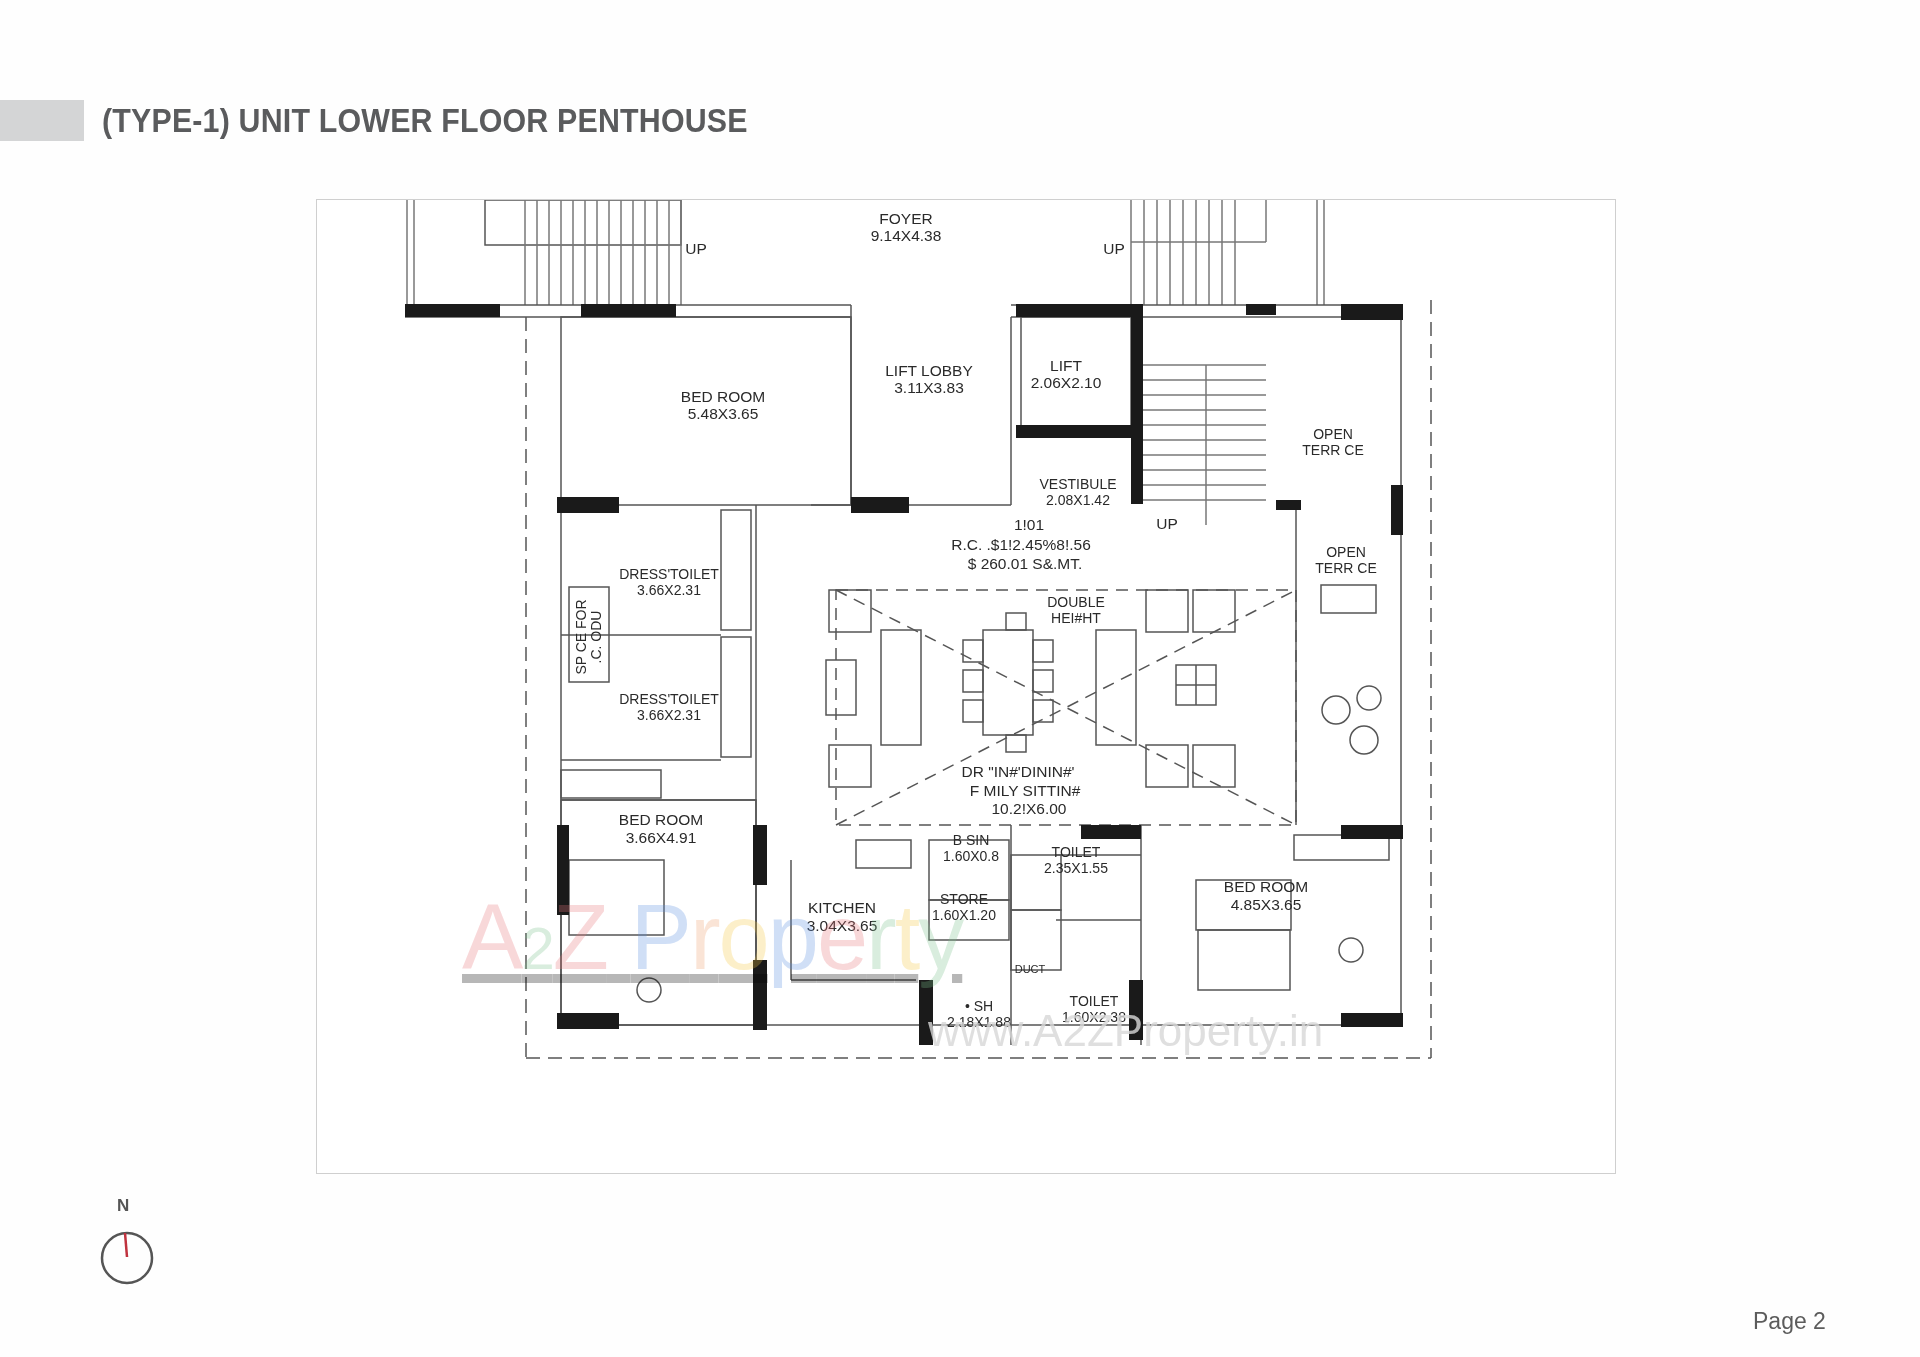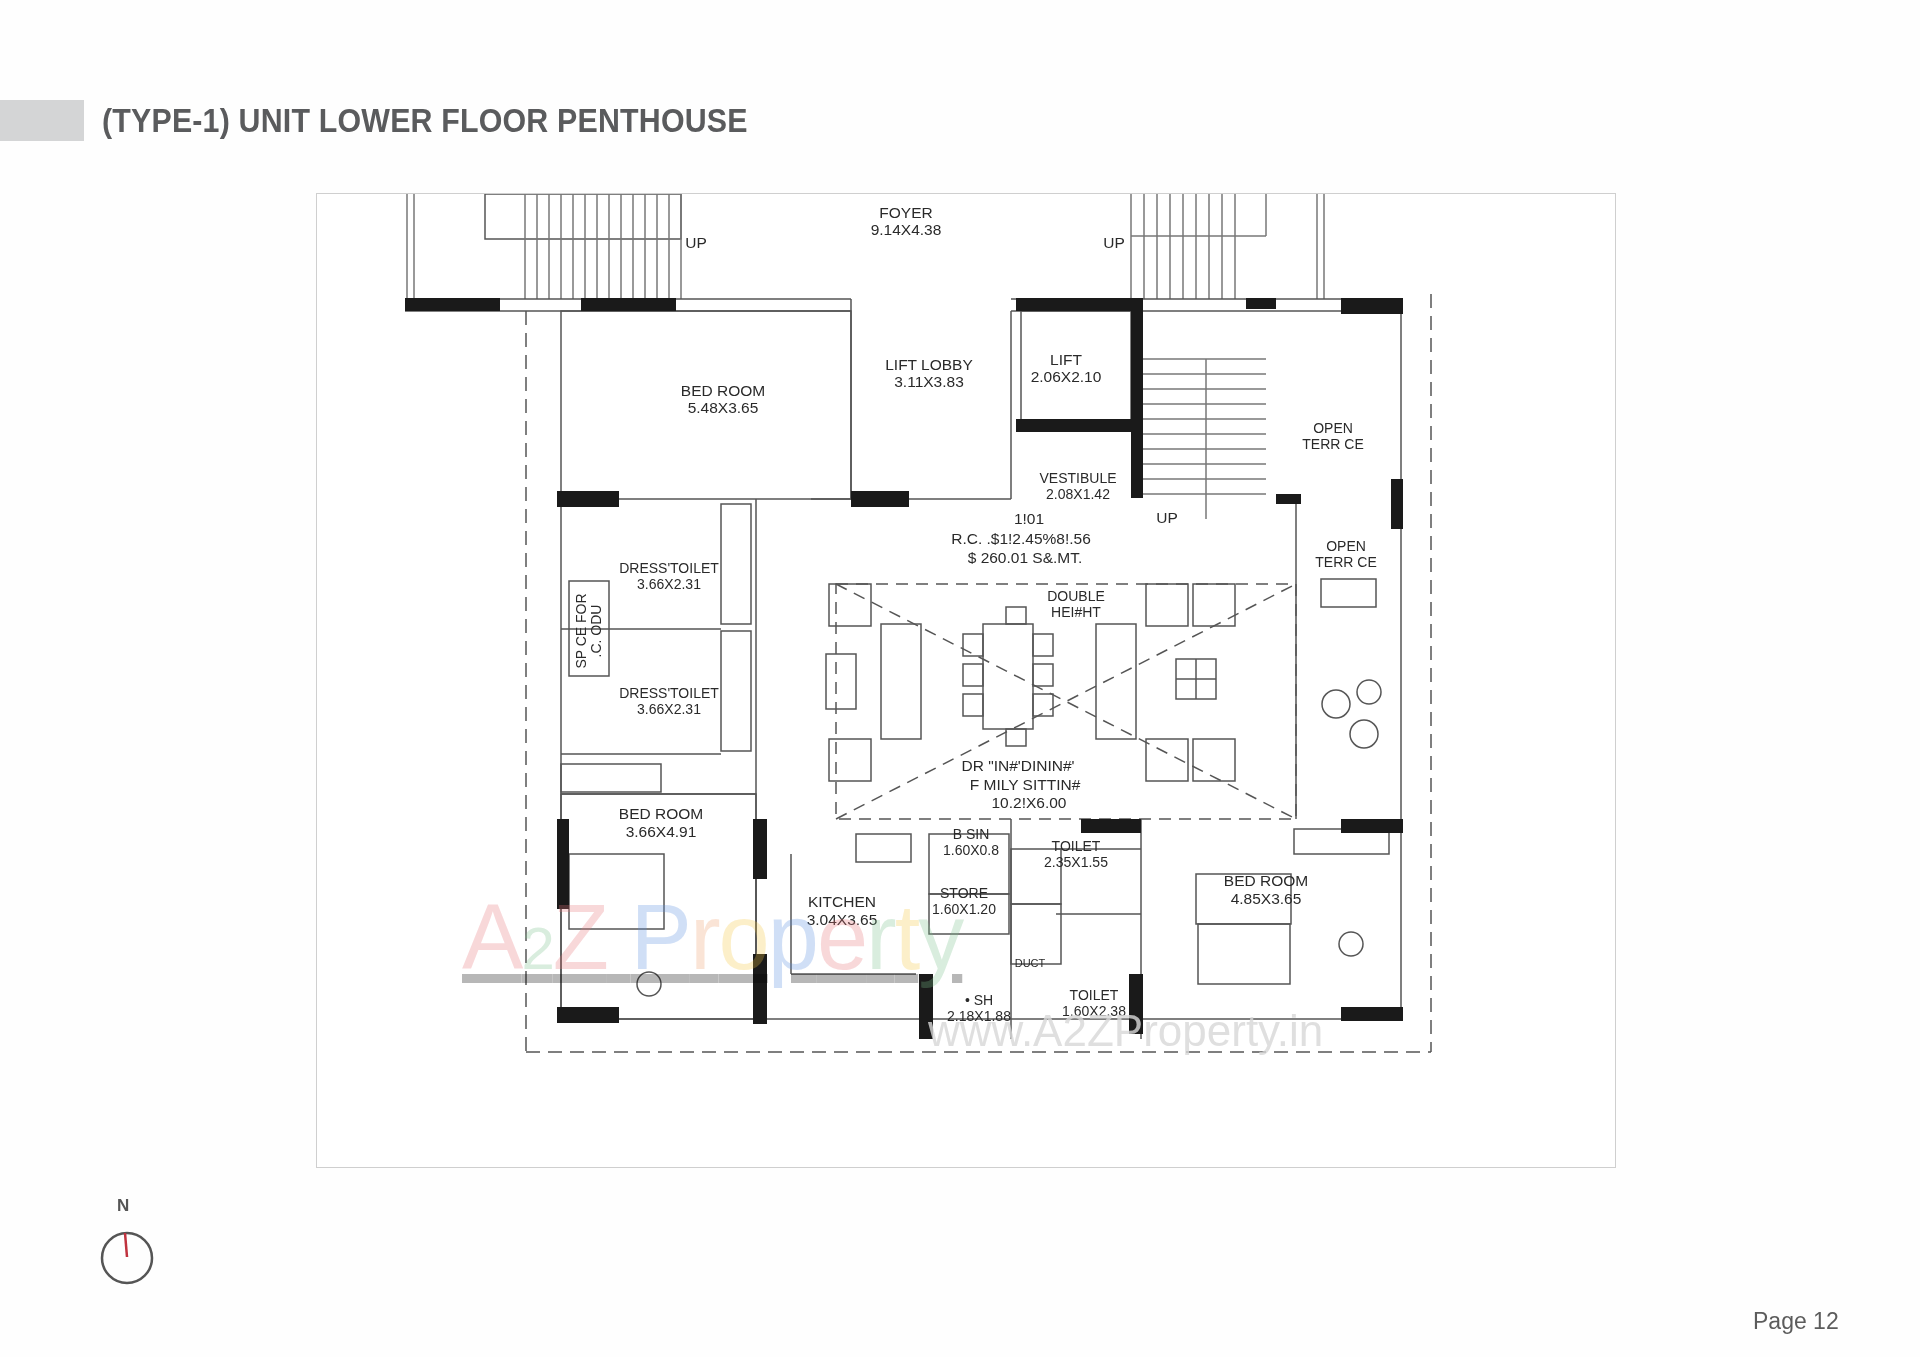--- a/index.html
+++ b/index.html
@@ -1,19 +1,19 @@
 <!DOCTYPE html>
 <html><head>
 <meta charset="utf-8">
 <style>
   html, body { margin:0; padding:0; background:#fefefe; }
   body { width:1920px; height:1357px; position:relative; overflow:hidden; font-family:"Liberation Sans", sans-serif; }
   .title-bar { position:absolute; left:0; top:100px; width:84px; height:41px; background:#d4d5d6; }
   .title { position:absolute; left:102px; top:102px; font-size:33px; font-weight:bold; color:#5a5b5d; letter-spacing:0.2px; font-family:"Liberation Sans", sans-serif; transform:scaleX(0.92); transform-origin:left center; }
-  .plan-frame { position:absolute; left:316px; top:193px; width:1298px; height:973px; border:1.5px solid #cfcfcf; background:#fff; }
+  .plan-frame { position:absolute; left:316px; top:199px; width:1298px; height:973px; border:1.5px solid #cfcfcf; background:#fff; }
   svg.plan { position:absolute; left:0; top:0; }
   .lbl { font-family:"Liberation Sans", sans-serif; font-size:15.5px; fill:#2a2a2a; text-anchor:middle; }
   .lbl.sm { font-size:14px; }
   .compass { position:absolute; left:100px; top:1196px; width:60px; height:80px; }
   .compass-n { position:absolute; left:117px; top:1196px; font-size:17px; font-weight:bold; color:#555; }
   .page-num { position:absolute; left:1753px; top:1308px; font-size:23px; color:#5c5c5c; }
   .wm1 { position:absolute; left:462px; top:885px; font-size:92px; font-weight:normal; opacity:0.28; letter-spacing:-2px;text-decoration:underline; }
   .wm2 { position:absolute; left:928px; top:1006px; font-size:44px; color:#d8d8d8; opacity:0.8; }
 </style>
 </head>
@@ -244,13 +244,13 @@
   <span style="color:#e8757b">A</span><span style="color:#78c08a;font-size:60px">2</span><span style="color:#e8757b">Z</span><span> </span><span style="color:#5b8fe0">P</span><span style="color:#f0a070">r</span><span style="color:#f5c842">o</span><span style="color:#5b8fe0">p</span><span style="color:#e8757b">e</span><span style="color:#78c08a">r</span><span style="color:#f5c842">t</span><span style="color:#78c08a">y</span>
 </div>
 <div class="wm2">www.A2ZProperty.in</div>
 
 <div class="compass-n">N</div>
 <svg class="compass" style="top:1216px" width="60" height="60" viewBox="0 0 60 60">
   <circle cx="27" cy="32" r="25" fill="none" stroke="#555" stroke-width="2.5"></circle>
   <line x1="25" y1="7" x2="27" y2="31" stroke="#c0323e" stroke-width="2.5"></line>
 </svg>
 
-<div class="page-num">Page 12</div>
+<div class="page-num">Page 2</div>
 
 </body></html>

